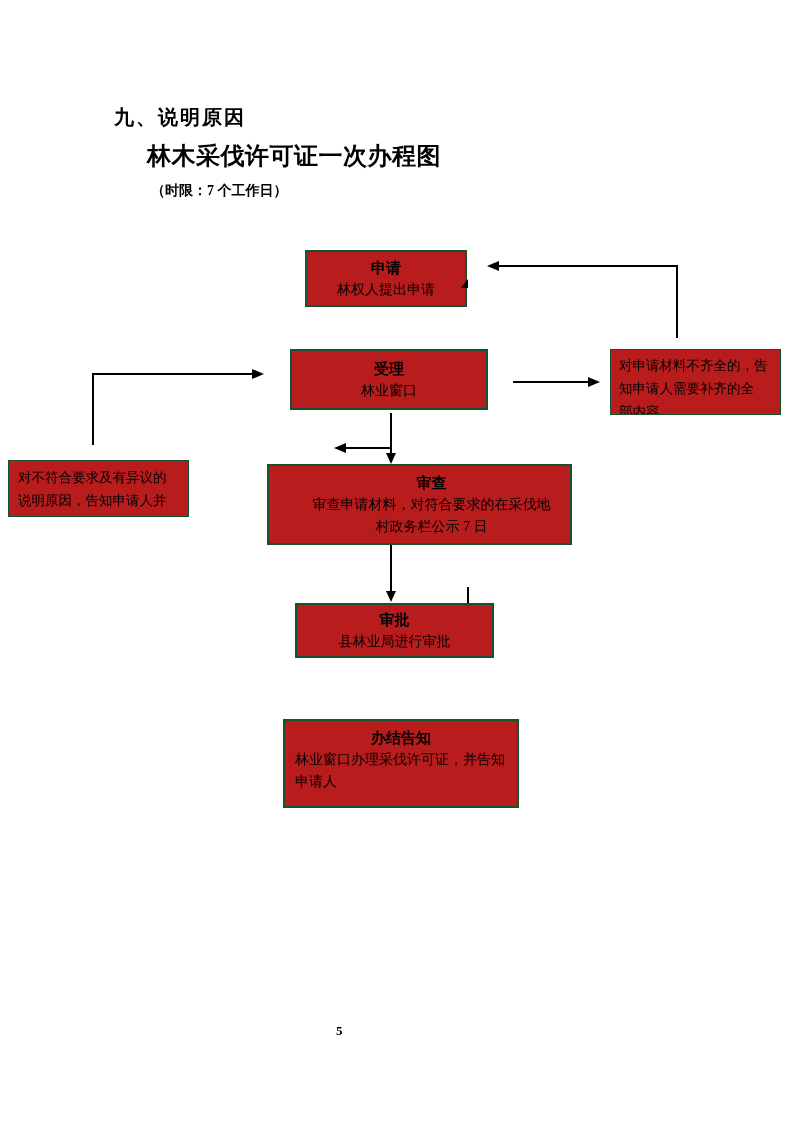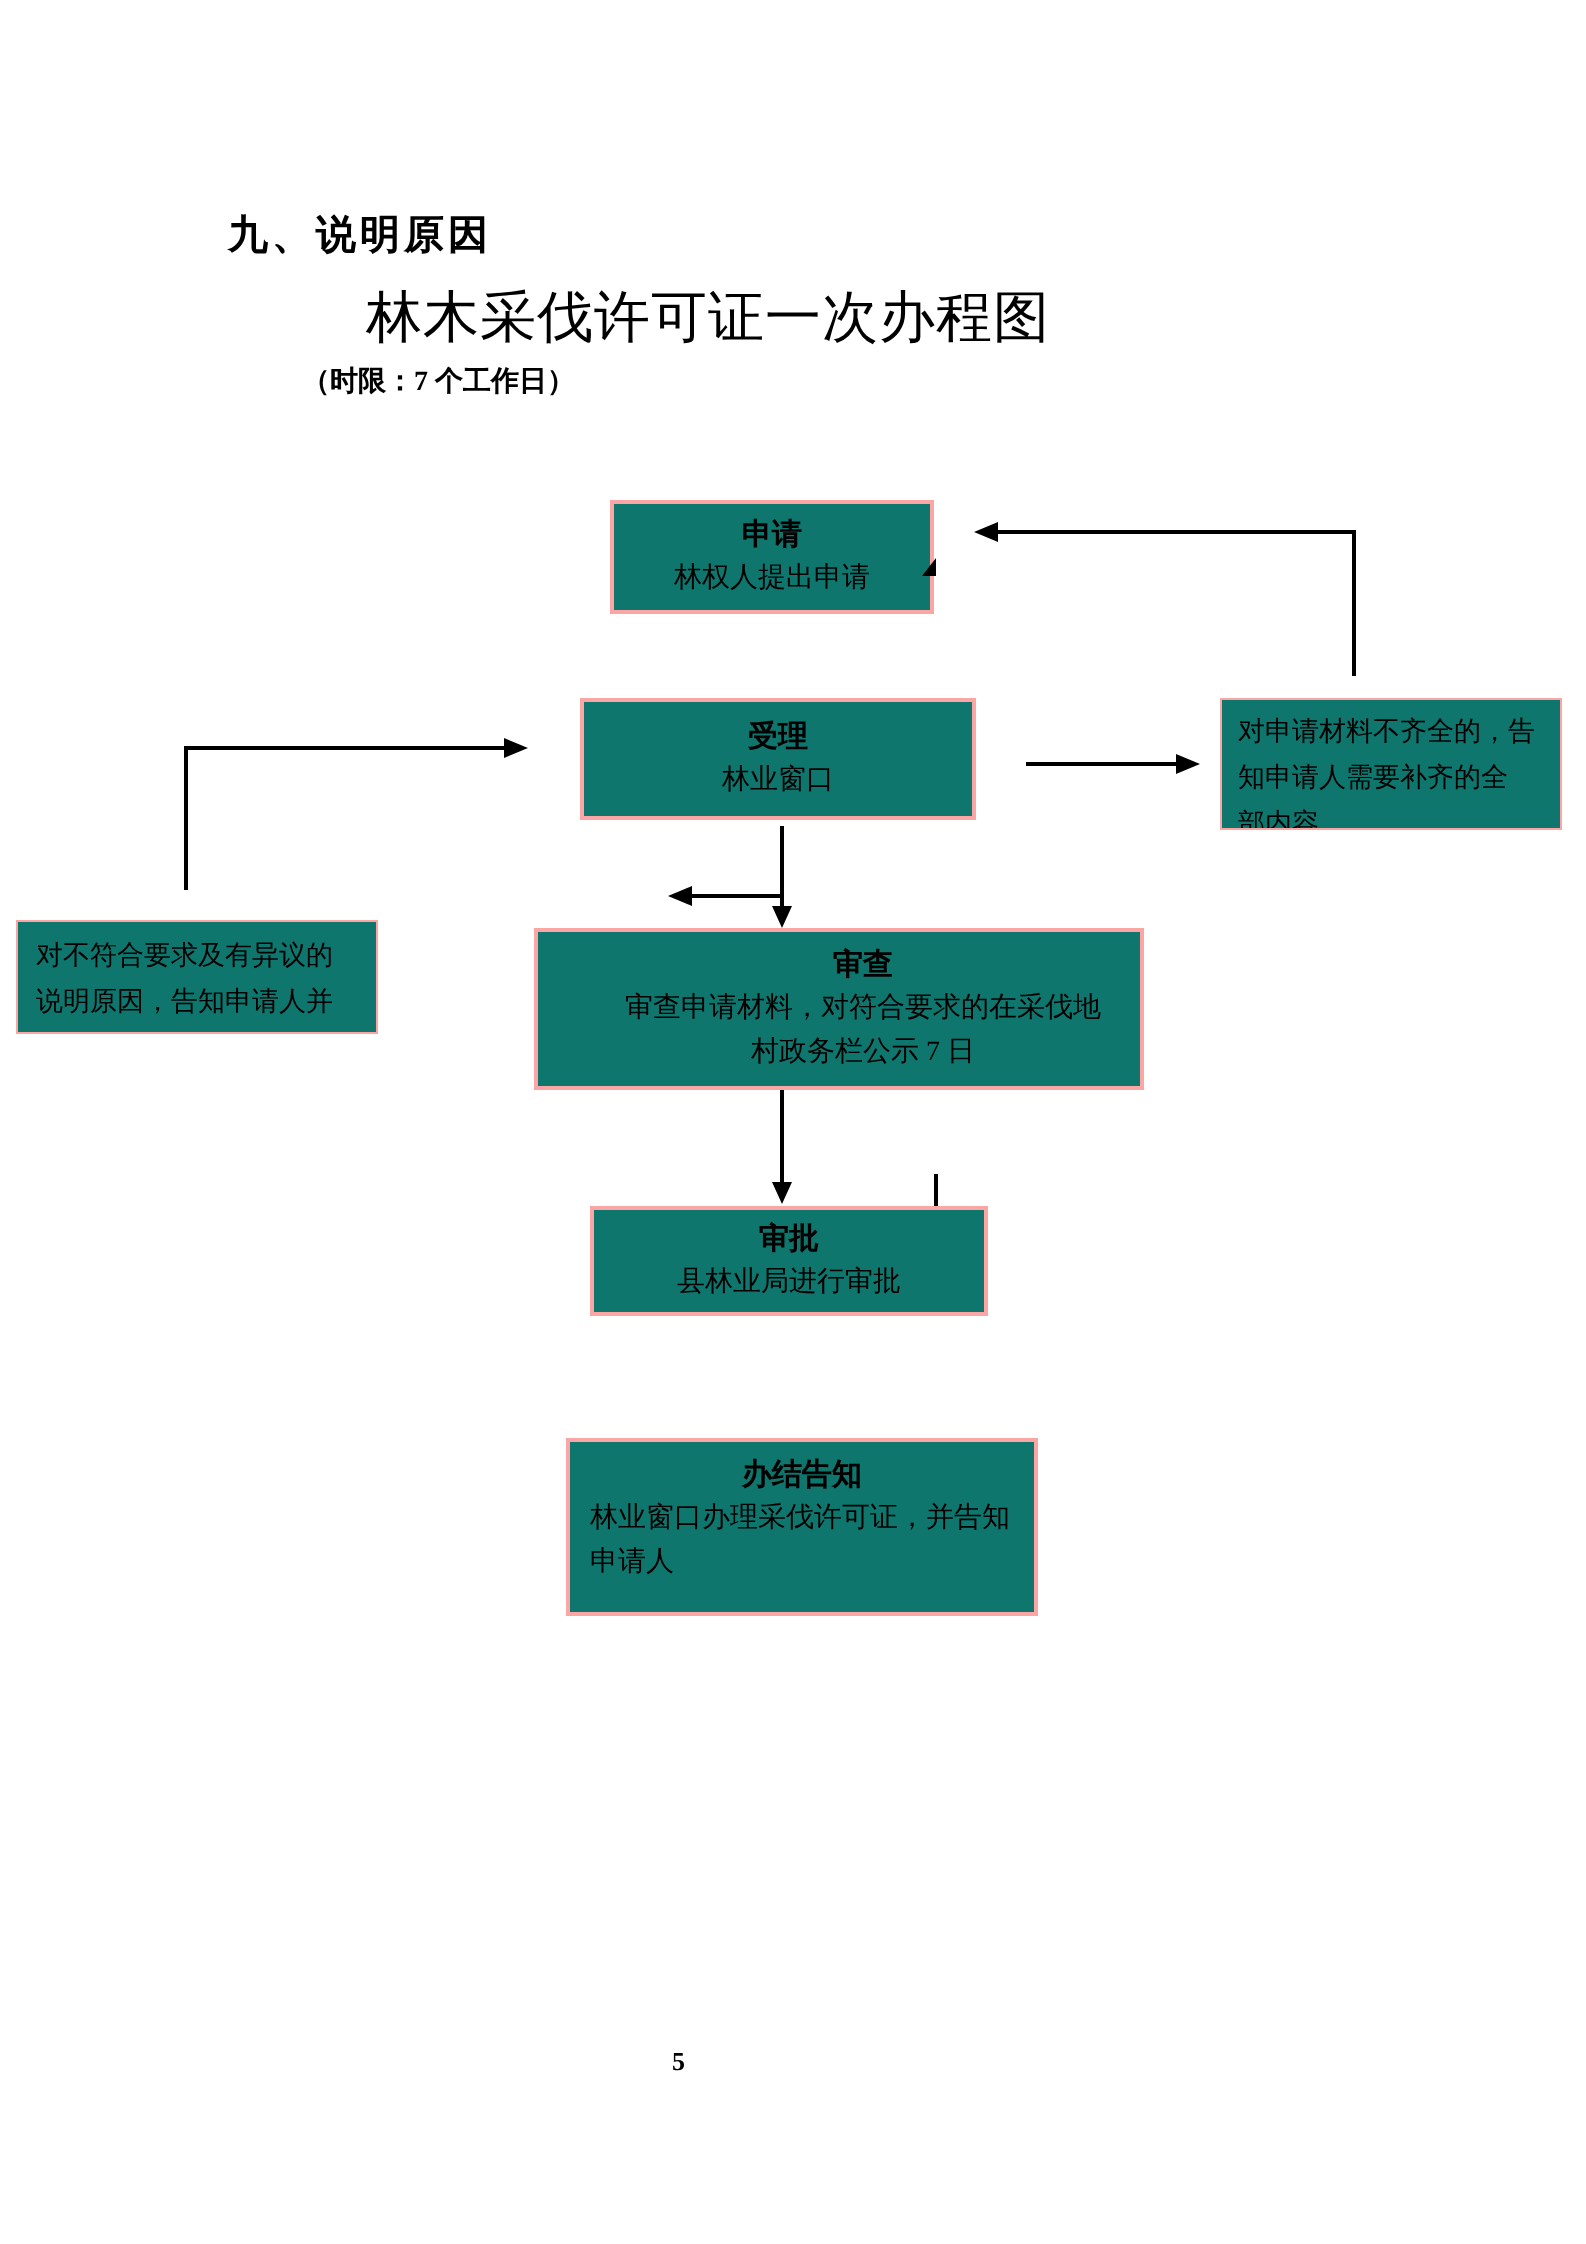--- a/index.html
+++ b/index.html
@@ -21,40 +21,39 @@
   
   .section-heading {
     font-family: "DejaVu Sans", "Liberation Sans", sans-serif;
     font-weight: bold;
     font-size: 20px;
     letter-spacing: 2px;
     white-space: nowrap;
   }
   .main-title {
     font-family: "DejaVu Sans", "Liberation Sans", sans-serif;
-    font-weight: normal;
-    font-size: 28px;
+    font-weight: bold;
+    font-size: 24px;
     letter-spacing: 0.5px;
     white-space: nowrap;
-    margin-left: 36px;
   }
   .subtitle {
     font-size: 14px;
     white-space: nowrap;
   }
   .page-number {
     font-size: 13px;
   }
 
   
   .fbox {
     position: absolute;
     box-sizing: border-box;
-    border: 2px solid #fca5a5;
-    background: #0f766e;
+    border: 2px solid #14532d;
+    background: #b91c1c;
     overflow: hidden;
   }
   .fbox.thin { border-width: 1.5px; }
   .fbox .title {
     display: block;
     text-align: center;
     font-weight: bold;
     font-size: 15px;
     line-height: 22px;
   }

